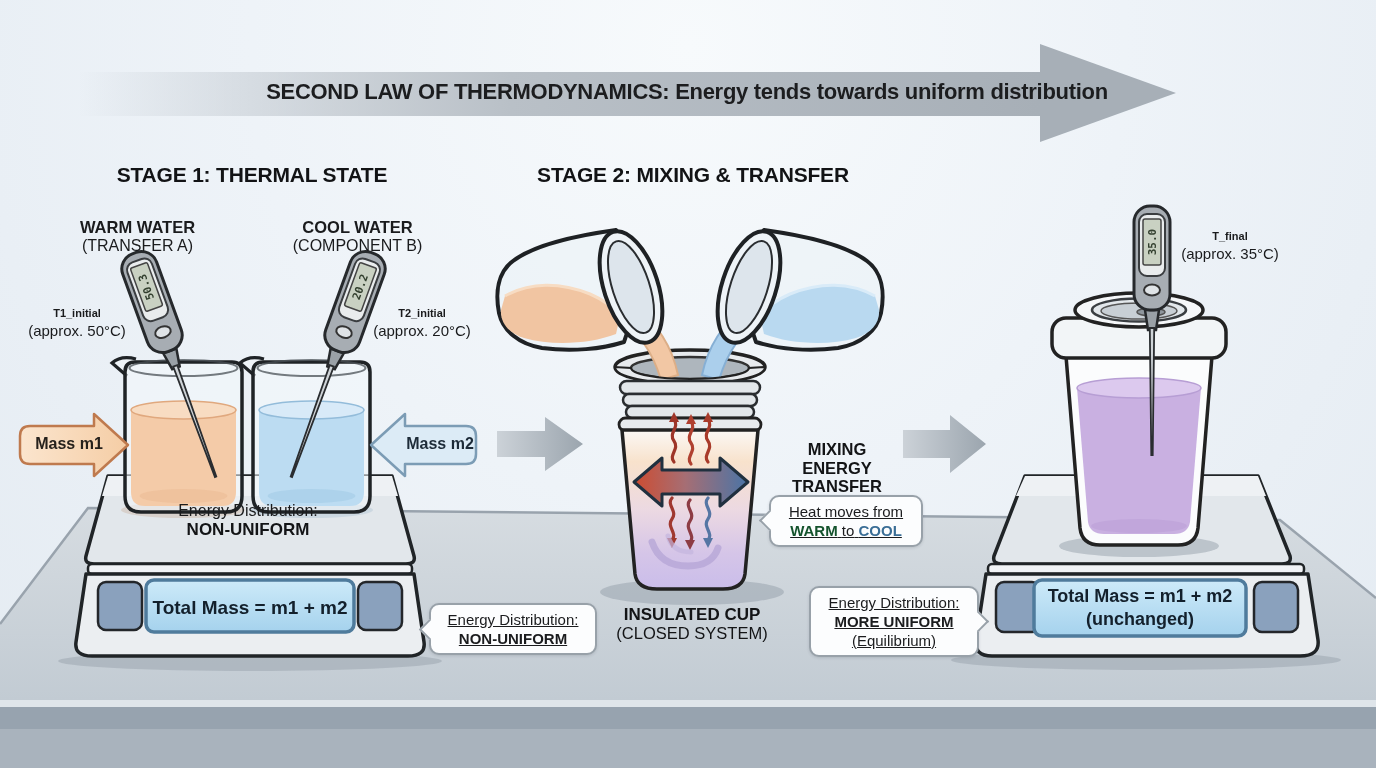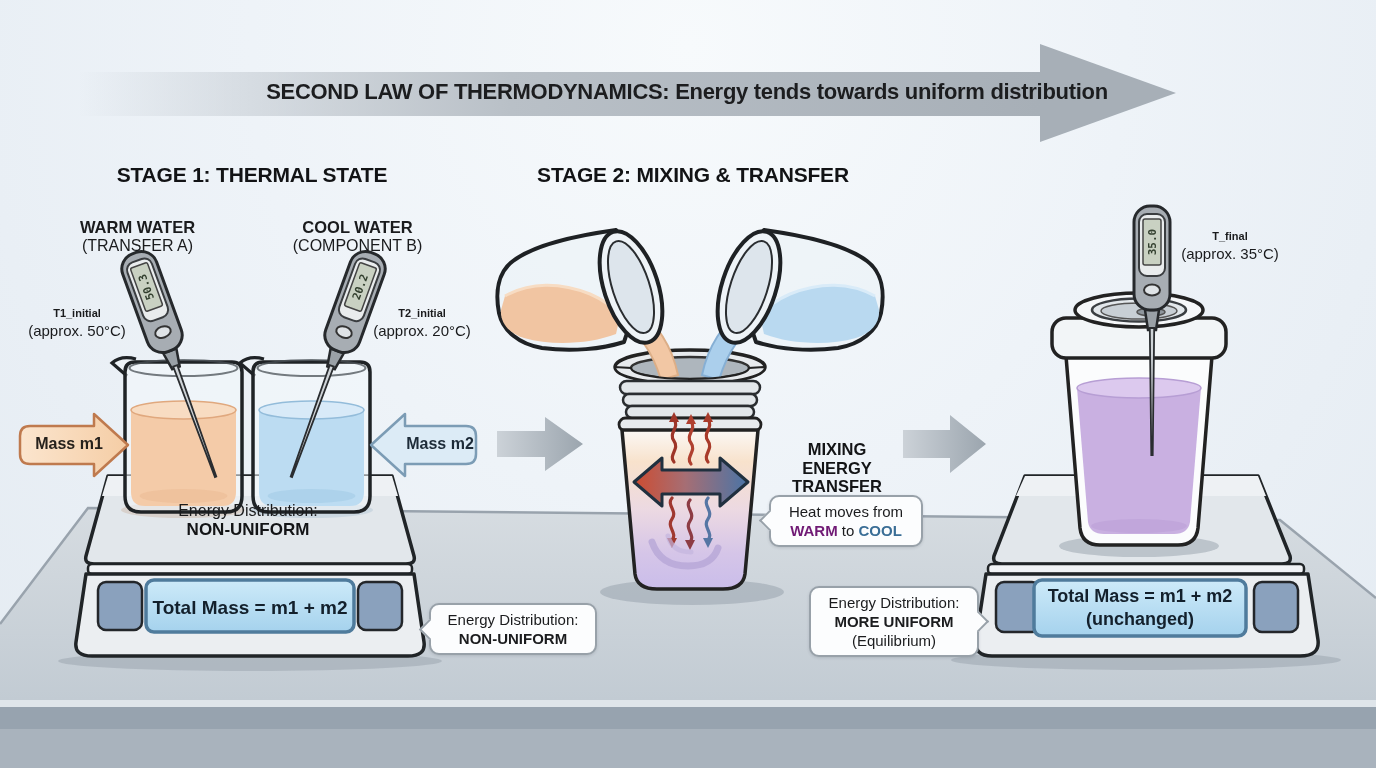--- a/index.html
+++ b/index.html
@@ -20,27 +20,27 @@
   .platform-energy{left:120px;top:501px;width:256px;}
   .platform-energy .l1{font-size:16px;line-height:19px;color:#1b1c1e;}
   .platform-energy .l2{font-size:17px;font-weight:800;line-height:20px;color:#131416;}
   .lcd-txt{font-weight:800;color:#13202c;}
   .thermal-txt{left:775px;top:440px;width:124px;font-size:16.5px;font-weight:800;line-height:18.5px;color:#131416;}
   .cup-label .l1{font-size:17px;font-weight:800;line-height:19px;}
   .cup-label .l2{font-size:16.5px;line-height:19px;}
   .bubble{
     position:absolute;background:#fcfdfe;border:2px solid #98a1a9;border-radius:10px;
     box-shadow:0 1px 3px rgba(40,50,60,.15);
-    font-size:15px;line-height:19px;text-align:center;color:#1b1c1e;padding:5px 7px;
+    font-size:15px;line-height:19px;text-align:center;color:#1b1c1e;padding:5px 7px;text-decoration:underline;
   }
   .bubble .b{font-weight:800;}
   .tail{position:absolute;width:13px;height:13px;background:#fcfdfe;transform:rotate(45deg);}
   .tail-left{left:-9px;border-left:2px solid #98a1a9;border-bottom:2px solid #98a1a9;}
   .tail-right{right:-9px;border-right:2px solid #98a1a9;border-top:2px solid #98a1a9;}
-  .warm-word{color:#701a75;font-weight:800;}
+  .warm-word{color:#14532d;font-weight:800;}
   .cool-word{color:#3a6e96;font-weight:800;}
   svg text.reading{font-family:"DejaVu Sans Mono",monospace;font-size:11px;font-weight:bold;fill:#33402f;}
 </style>
 </head>
 <body>
 
 <div class="canvas">
 
   <svg class="abs" style="left:0;top:0" width="1376" height="768" viewBox="0 0 1376 768">
     <defs>
@@ -282,20 +282,24 @@
   </div>
 
   <div class="abs txt lcd-txt" style="left:146px;top:597px;width:208px;font-size:19px;">Total Mass = m1 + m2</div>
 
   <div class="abs txt thermal-txt">
     <div>MIXING</div>
     <div>ENERGY</div>
     <div>TRANSFER</div>
   </div>
 
+  <div class="abs txt cup-label" style="left:607px;top:605px;width:170px;color:#131416;">
+    <div class="l1">INSULATED CUP</div>
+    <div class="l2">(CLOSED SYSTEM)</div>
+  </div>
 
   <div class="abs txt lcd-txt" style="left:1034px;top:585px;width:212px;font-size:18px;line-height:23px;">
     <div>Total Mass = m1 + m2</div>
     <div>(unchanged)</div>
   </div>
 
   <div class="bubble" style="left:429px;top:603px;width:150px;">
     <span class="tail tail-left" style="top:17px;"></span>
     <div>Energy Distribution:</div>
     <div class="b">NON-UNIFORM</div>

